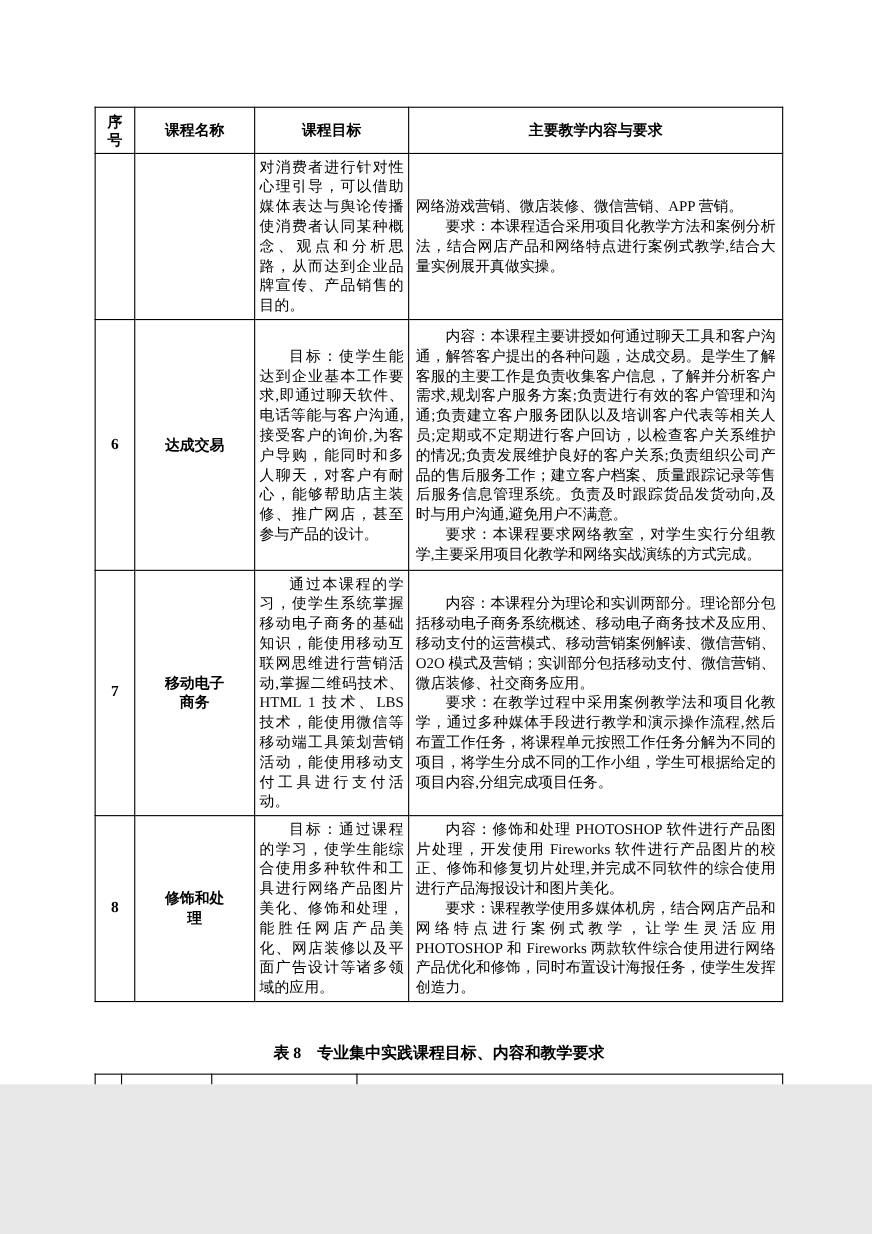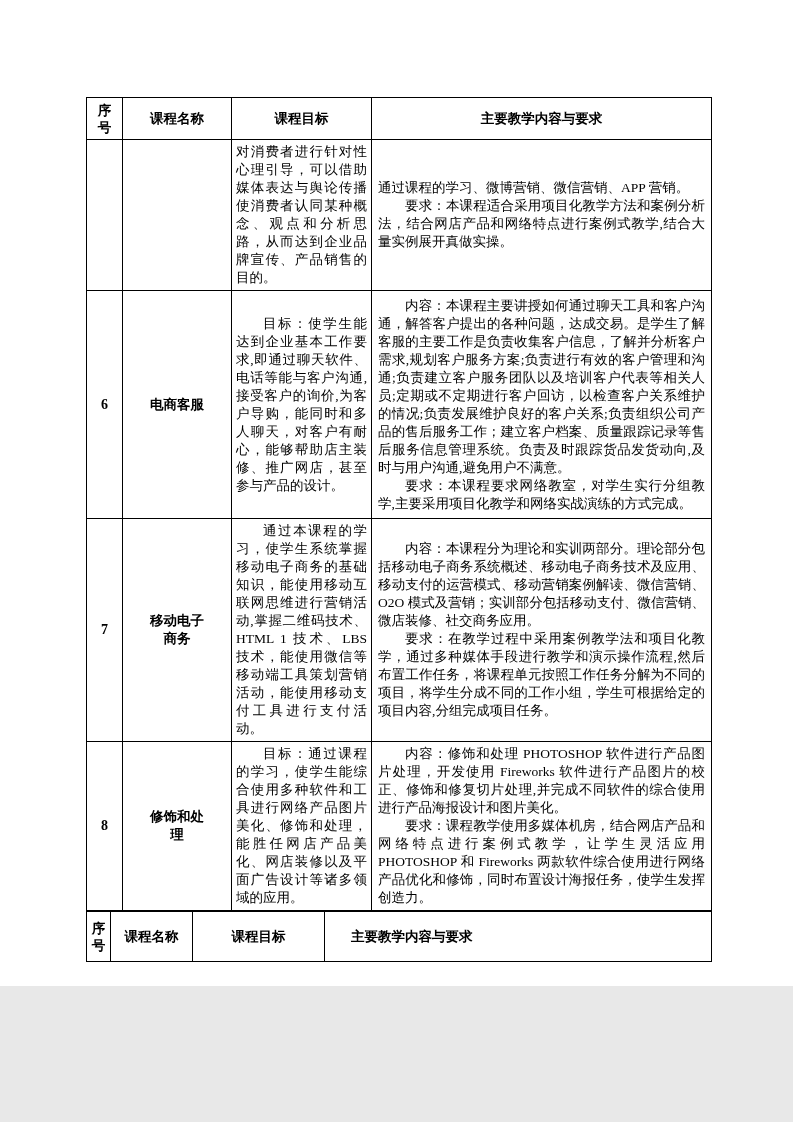--- a/index.html
+++ b/index.html
@@ -82,27 +82,27 @@
       </tr>
     </thead>
     <tbody>
       <tr class="r5">
         <td class="c-no"></td>
         <td class="c-name"><span class="name-inner"></span></td>
         <td class="c-goal">
           <p>对消费者进行针对性心理引导，可以借助媒体表达与舆论传播使消费者认同某种概念、观点和分析思路，从而达到企业品牌宣传、产品销售的目的。</p>
         </td>
         <td class="c-cont">
-          <p>通过课程的学习、微博营销、微信营销、APP 营销。</p>
+          <p>网络游戏营销、微店装修、微信营销、APP 营销。</p>
           <p class="ind">要求：本课程适合采用项目化教学方法和案例分析法，结合网店产品和网络特点进行案例式教学,结合大量实例展开真做实操。</p>
         </td>
       </tr>
       <tr class="r6">
         <td class="c-no">6</td>
-        <td class="c-name"><span class="name-inner">电商客服</span></td>
+        <td class="c-name"><span class="name-inner">达成交易</span></td>
         <td class="c-goal">
           <p class="ind">目标：使学生能达到企业基本工作要求,即通过聊天软件、电话等能与客户沟通,接受客户的询价,为客户导购，能同时和多人聊天，对客户有耐心，能够帮助店主装修、推广网店，甚至参与产品的设计。</p>
         </td>
         <td class="c-cont">
           <p class="ind">内容：本课程主要讲授如何通过聊天工具和客户沟通，解答客户提出的各种问题，达成交易。是学生了解客服的主要工作是负责收集客户信息，了解并分析客户需求,规划客户服务方案;负责进行有效的客户管理和沟通;负责建立客户服务团队以及培训客户代表等相关人员;定期或不定期进行客户回访，以检查客户关系维护的情况;负责发展维护良好的客户关系;负责组织公司产品的售后服务工作；建立客户档案、质量跟踪记录等售后服务信息管理系统。负责及时跟踪货品发货动向,及时与用户沟通,避免用户不满意。</p>
           <p class="ind">要求：本课程要求网络教室，对学生实行分组教学,主要采用项目化教学和网络实战演练的方式完成。</p>
         </td>
       </tr>
       <tr class="r7">
         <td class="c-no">7</td>
@@ -122,20 +122,21 @@
           <p class="ind">目标：通过课程的学习，使学生能综合使用多种软件和工具进行网络产品图片美化、修饰和处理，能胜任网店产品美化、网店装修以及平面广告设计等诸多领域的应用。</p>
         </td>
         <td class="c-cont">
           <p class="ind">内容：修饰和处理 PHOTOSHOP 软件进行产品图片处理，开发使用 Fireworks 软件进行产品图片的校正、修饰和修复切片处理,并完成不同软件的综合使用进行产品海报设计和图片美化。</p>
           <p class="ind">要求：课程教学使用多媒体机房，结合网店产品和网络特点进行案例式教学，让学生灵活应用 PHOTOSHOP 和 Fireworks 两款软件综合使用进行网络产品优化和修饰，同时布置设计海报任务，使学生发挥创造力。</p>
         </td>
       </tr>
     </tbody>
   </table>
 
+  <div class="tbl8-title">表 8　专业集中实践课程目标、内容和教学要求</div>
 
   <table class="tbl tbl2">
     <colgroup>
       <col style="width:24px">
         <col style="width:82px">
         <col style="width:132px">
         <col>
     </colgroup>
     <thead>
       <tr class="hdr2">

